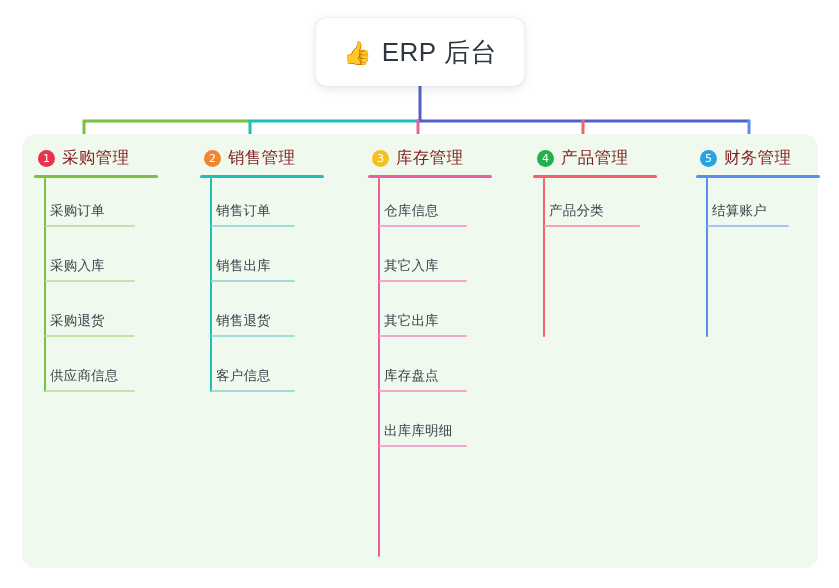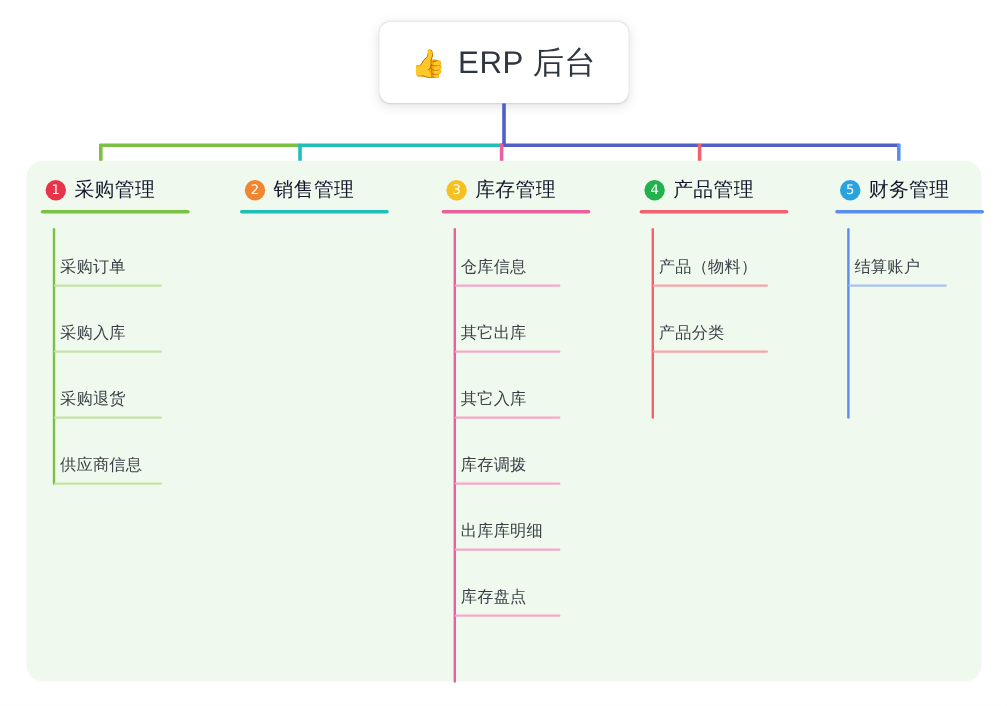--- a/index.html
+++ b/index.html
@@ -88,33 +88,33 @@
     border-radius: 50%;
     color: #ffffff;
     font-size: 11px;
     line-height: 17px;
     text-align: center;
     font-family: "DejaVu Sans", sans-serif;
     flex: 0 0 auto;
   }
   .branch-title {
     font-size: 16.5px;
-    color: #0f172a;
+    color: #7f1d1d;
     white-space: nowrap;
     letter-spacing: 0.3px;
   }
   .branch-rule {
     height: 3px;
     border-radius: 2px;
     margin-top: 5px;
   }
 
   .leaves {
     position: relative;
-    margin-top: 12px;
+    margin-top: 0px;
     text-align: center;
   }
   .leaf {
     position: relative;
     height: 55px;
     box-sizing: border-box;
   }
   .leaf-text {
     position: absolute;
     left: 28px;
@@ -192,68 +192,79 @@
             <div class="leaf-underline" style="background: rgb(196, 227, 168); width: 90px;"></div>
           </div>
         </div>
       </div>
       <div class="branch" style="left: 188px; width: 168px;">
         <div class="branch-head">
           <span class="badge" style="background: rgb(240, 134, 50);">2</span>
           <span class="branch-title">销售管理</span>
         </div>
         <div class="branch-rule" style="background: rgb(31, 191, 184); width: 124px; margin-left: 12px;"></div>
+        <div class="leaves">
+          <div class="spine" style="background: rgb(31, 191, 184); height: 214px;"></div>
+          <div class="leaf">
+            <span class="leaf-text">销售订单</span>
+            <div class="leaf-underline" style="background: rgb(159, 220, 216); width: 84px;"></div>
+          </div>
+          <div class="leaf">
+            <span class="leaf-text">销售出库</span>
+            <div class="leaf-underline" style="background: rgb(159, 220, 216); width: 84px;"></div>
+          </div>
+          <div class="leaf">
+            <span class="leaf-text">销售退货</span>
+            <div class="leaf-underline" style="background: rgb(159, 220, 216); width: 84px;"></div>
+          </div>
+          <div class="leaf">
+            <span class="leaf-text">客户信息</span>
+            <div class="leaf-underline" style="background: rgb(159, 220, 216); width: 84px;"></div>
+          </div>
+        </div>
       </div>
       <div class="branch" style="left: 356px; width: 168px;">
         <div class="branch-head">
           <span class="badge" style="background: rgb(245, 192, 32);">3</span>
           <span class="branch-title">库存管理</span>
         </div>
         <div class="branch-rule" style="background: rgb(234, 95, 158); width: 124px; margin-left: 12px;"></div>
         <div class="leaves">
           <div class="spine" style="background: rgb(234, 95, 158); height: 379px;"></div>
           <div class="leaf">
             <span class="leaf-text">仓库信息</span>
             <div class="leaf-underline" style="background: rgb(243, 169, 204); width: 88px;"></div>
           </div>
           <div class="leaf">
+            <span class="leaf-text">其它入库</span>
+            <div class="leaf-underline" style="background: rgb(243, 169, 204); width: 88px;"></div>
+          </div>
+          <div class="leaf">
             <span class="leaf-text">其它出库</span>
             <div class="leaf-underline" style="background: rgb(243, 169, 204); width: 88px;"></div>
           </div>
           <div class="leaf">
-            <span class="leaf-text">其它入库</span>
-            <div class="leaf-underline" style="background: rgb(243, 169, 204); width: 88px;"></div>
-          </div>
-          <div class="leaf">
-            <span class="leaf-text">库存调拨</span>
+            <span class="leaf-text">库存盘点</span>
             <div class="leaf-underline" style="background: rgb(243, 169, 204); width: 88px;"></div>
           </div>
           <div class="leaf">
             <span class="leaf-text">出库库明细</span>
-            <div class="leaf-underline" style="background: rgb(243, 169, 204); width: 88px;"></div>
-          </div>
-          <div class="leaf">
-            <span class="leaf-text">库存盘点</span>
             <div class="leaf-underline" style="background: rgb(243, 169, 204); width: 88px;"></div>
           </div>
         </div>
       </div>
       <div class="branch" style="left: 521px; width: 168px;">
         <div class="branch-head">
           <span class="badge" style="background: rgb(34, 177, 76);">4</span>
           <span class="branch-title">产品管理</span>
         </div>
         <div class="branch-rule" style="background: rgb(244, 96, 108); width: 124px; margin-left: 12px;"></div>
         <div class="leaves">
           <div class="spine" style="background: rgb(244, 96, 108); height: 159px;"></div>
           <div class="leaf">
-            <span class="leaf-text">产品（物料）</span>
-            <div class="leaf-underline" style="background: rgb(247, 164, 170); width: 96px;"></div>
-          </div>
-          <div class="leaf">
             <span class="leaf-text">产品分类</span>
             <div class="leaf-underline" style="background: rgb(247, 164, 170); width: 96px;"></div>
           </div>
         </div>
       </div>
       <div class="branch" style="left: 684px; width: 140px;">
         <div class="branch-head">
           <span class="badge" style="background: rgb(41, 163, 224);">5</span>
           <span class="branch-title">财务管理</span>
         </div>

